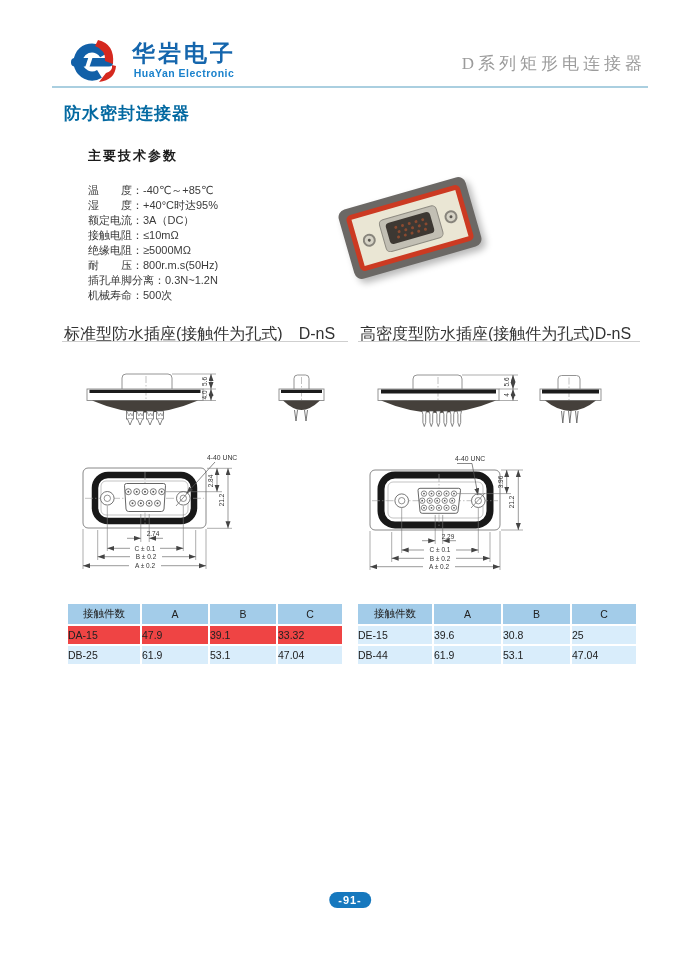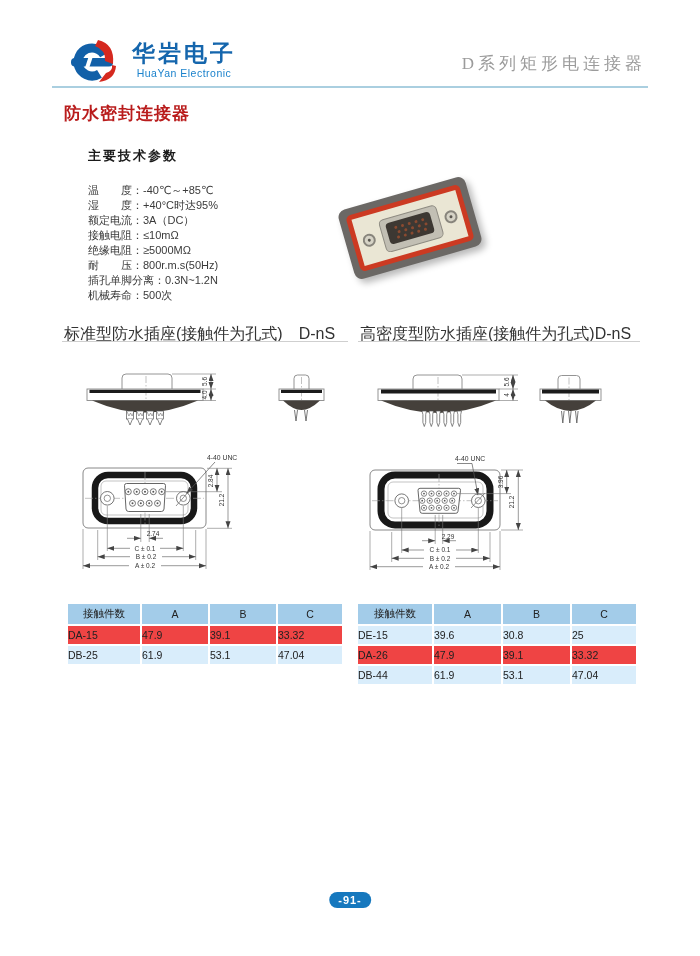--- a/index.html
+++ b/index.html
@@ -2,26 +2,26 @@
 <html><head>
 <meta charset="utf-8">
 <style>
   html,body{margin:0;padding:0;}
   body{width:700px;height:956px;position:relative;background:#fff;
        font-family:"Liberation Sans","DejaVu Sans",sans-serif;color:#333;overflow:hidden;}
   
   .logo{position:absolute;left:70px;top:36px;display:flex;align-items:center;text-align:center;}
   .logo-text{margin-left:10px;}
   .brand-cn{font-size:23px;font-weight:bold;color:#1566ad;letter-spacing:3px;line-height:1.05;}
-  .brand-en{font-size:10.5px;font-weight:normal;color:#1b82cc;letter-spacing:.5px;margin-top:2px;}
+  .brand-en{font-size:10.5px;font-weight:bold;color:#1b82cc;letter-spacing:.5px;margin-top:2px;}
   .series{position:absolute;right:54px;top:52px;font-family:"Liberation Serif","DejaVu Serif",serif;
           font-size:17px;color:#9b9b9b;letter-spacing:4px;}
   .hrule{position:absolute;left:52px;right:52px;top:86px;height:2px;background:#aacfe0;}
   
-  .page-title{position:absolute;left:64px;top:102px;font-size:17px;font-weight:bold;color:#b91c1c;letter-spacing:1px;}
+  .page-title{position:absolute;left:64px;top:102px;font-size:17px;font-weight:bold;color:#0369a1;letter-spacing:1px;}
   .params-heading{position:absolute;left:88px;top:147px;font-size:13px;font-weight:bold;color:#1a1a1a;letter-spacing:2px;}
   .specs{position:absolute;left:88px;top:183px;font-size:11px;color:#3a3a3a;line-height:15px;}
   .spec-line{white-space:nowrap;}
   
   .photo{position:absolute;left:330px;top:168px;width:160px;height:122px;}
   .photo-rot{position:absolute;left:14px;top:24px;width:132px;height:72px;transform:rotate(-16deg);}
   .flange{position:absolute;inset:0;background:#6b6865;border-radius:8px;box-shadow:3px 5px 7px rgba(0,0,0,.28);}
   .plate{position:absolute;inset:7px;background:#eae6d4;border-radius:5px;border:5px solid #cc3a22;}
   .screw{position:absolute;top:50%;width:13px;height:13px;margin-top:-6.5px;border-radius:50%;
          background:#d6d3c6;border:2px solid #88857c;box-sizing:border-box;}
@@ -419,26 +419,20 @@
     <th>A</th>
     <th>B</th>
     <th>C</th>
   </tr>
   <tr class="r-light">
     <td>DE-15</td>
         <td>39.6</td>
     <td>30.8</td>
         <td>25</td>
   </tr>
-  <tr class="r-mid">
-    <td>DA-26</td>
-        <td>47.9</td>
-    <td>39.1</td>
-        <td>33.32</td>
-  </tr>
   <tr class="r-light">
     <td>DB-44</td>
         <td>61.9</td>
     <td>53.1</td>
         <td>47.04</td>
   </tr>
 </tbody>
   </table>
 
 <div class="page-badge">-91-</div>

